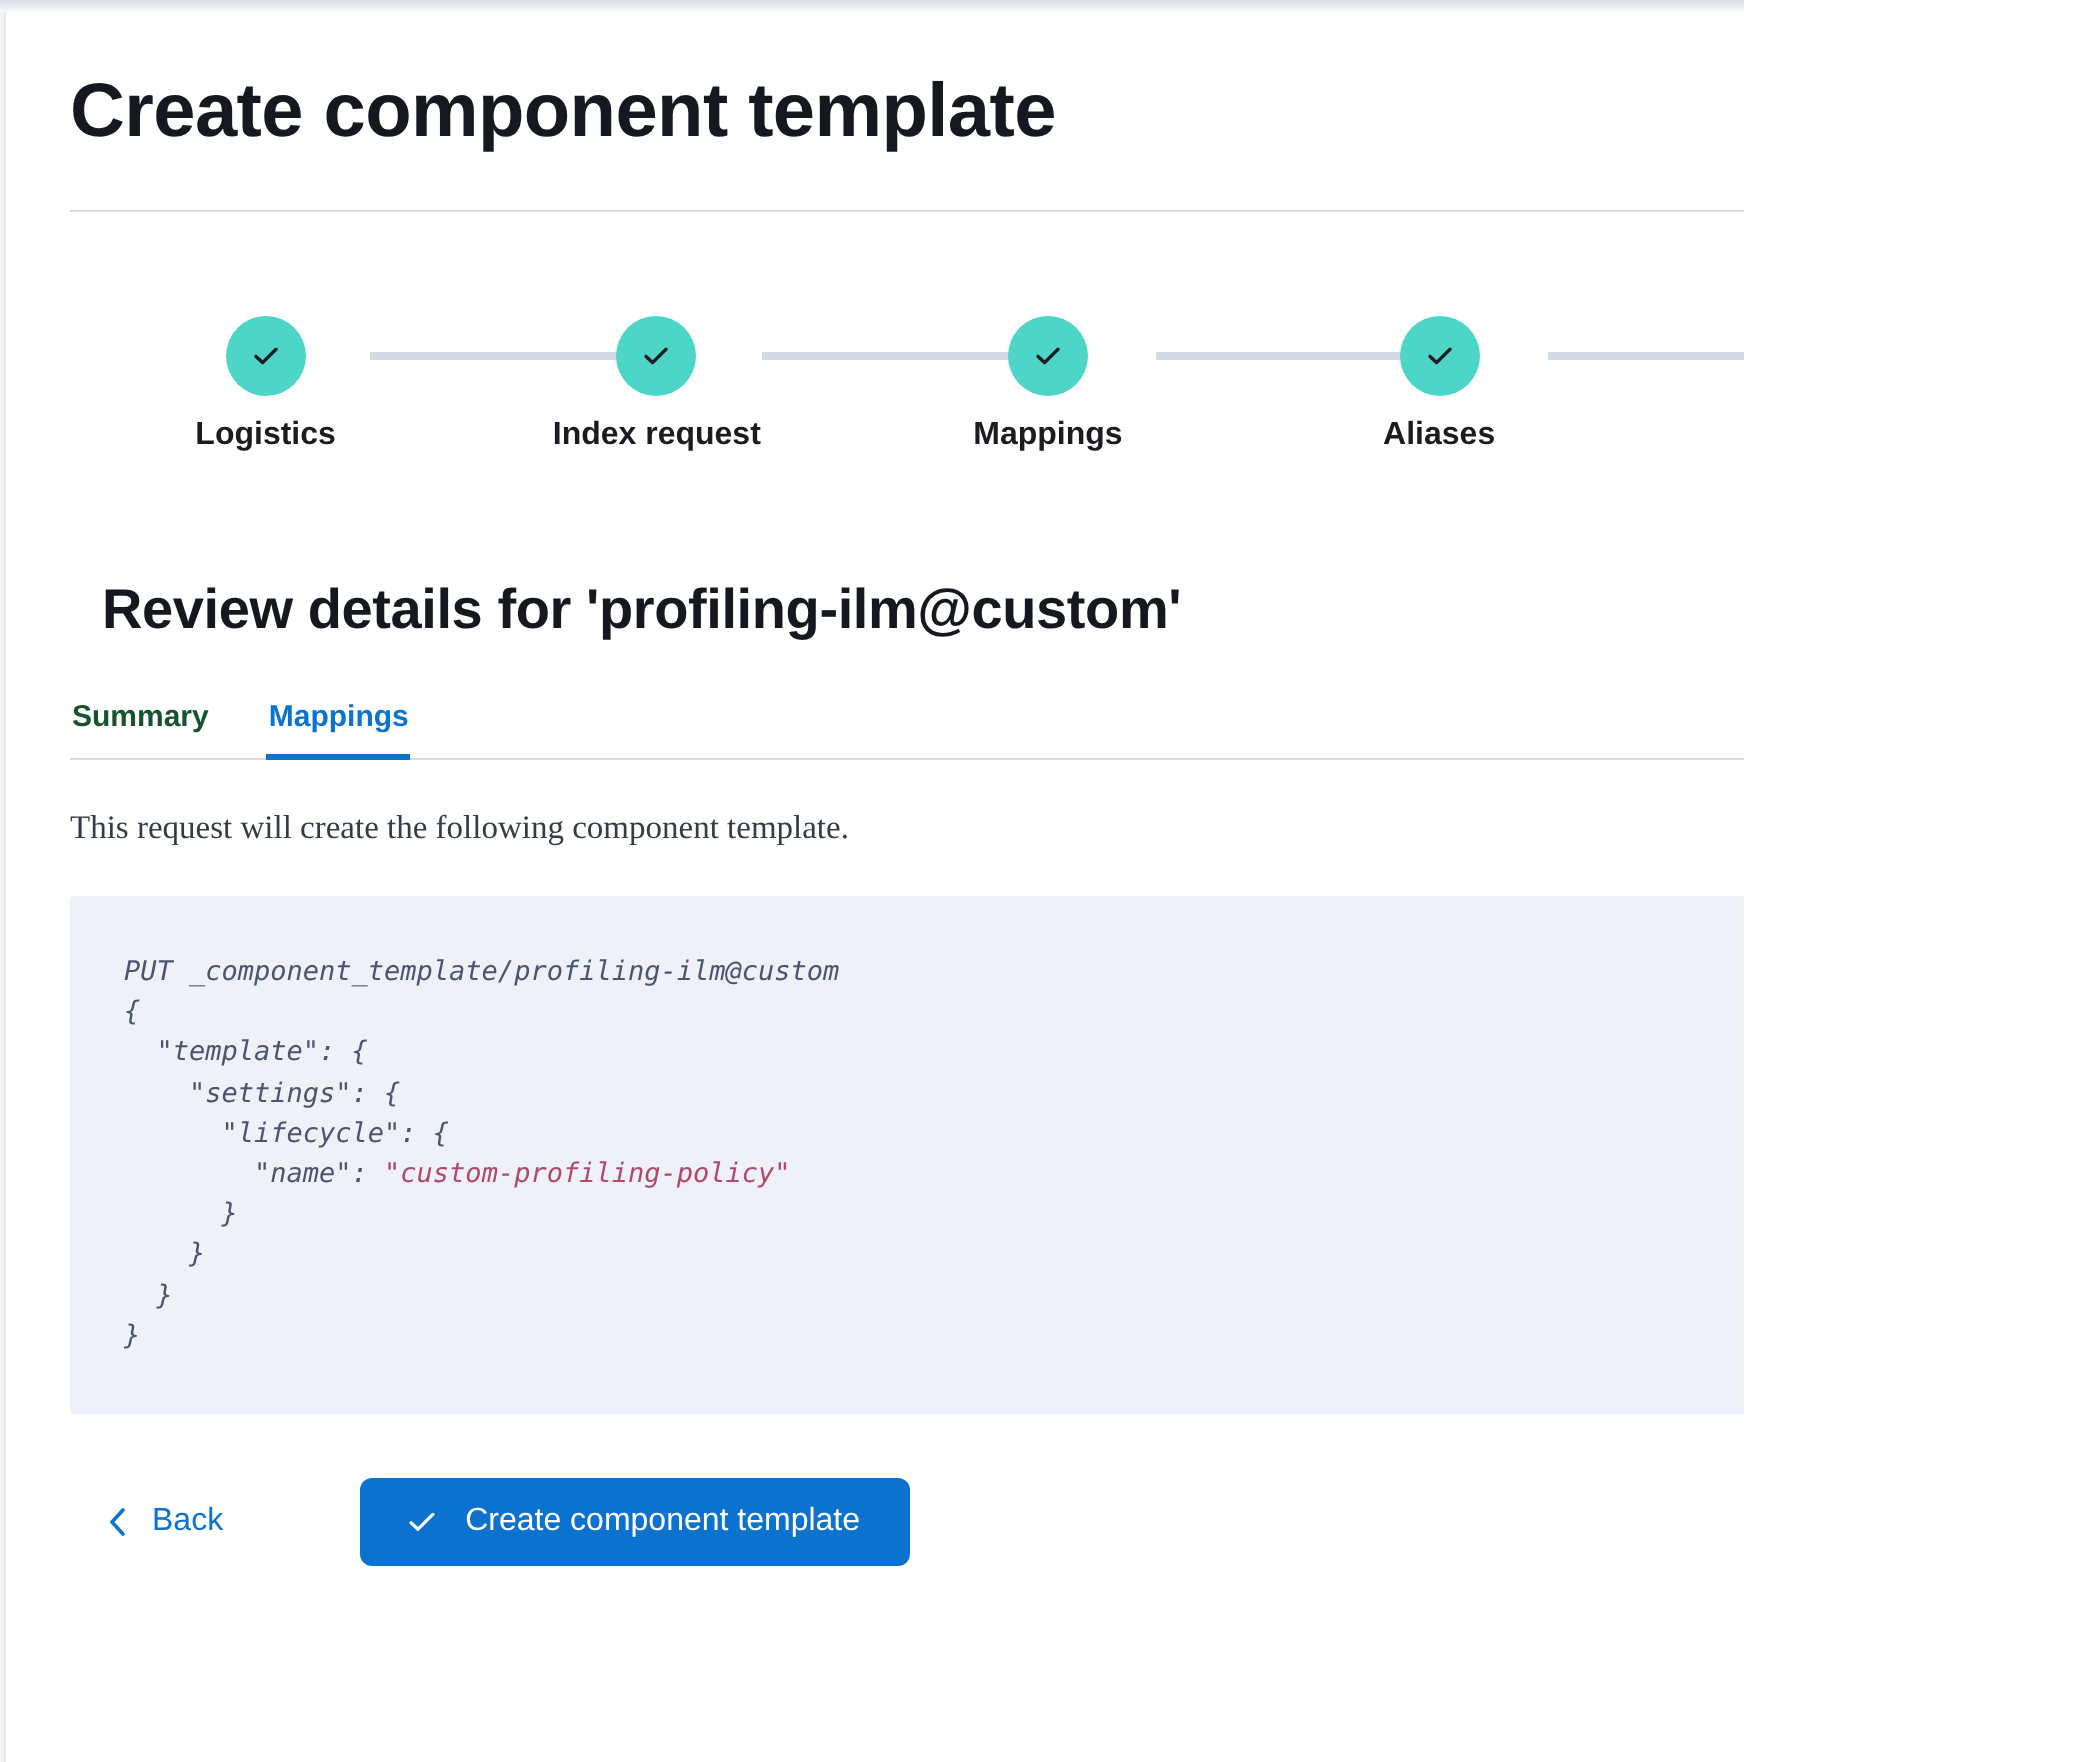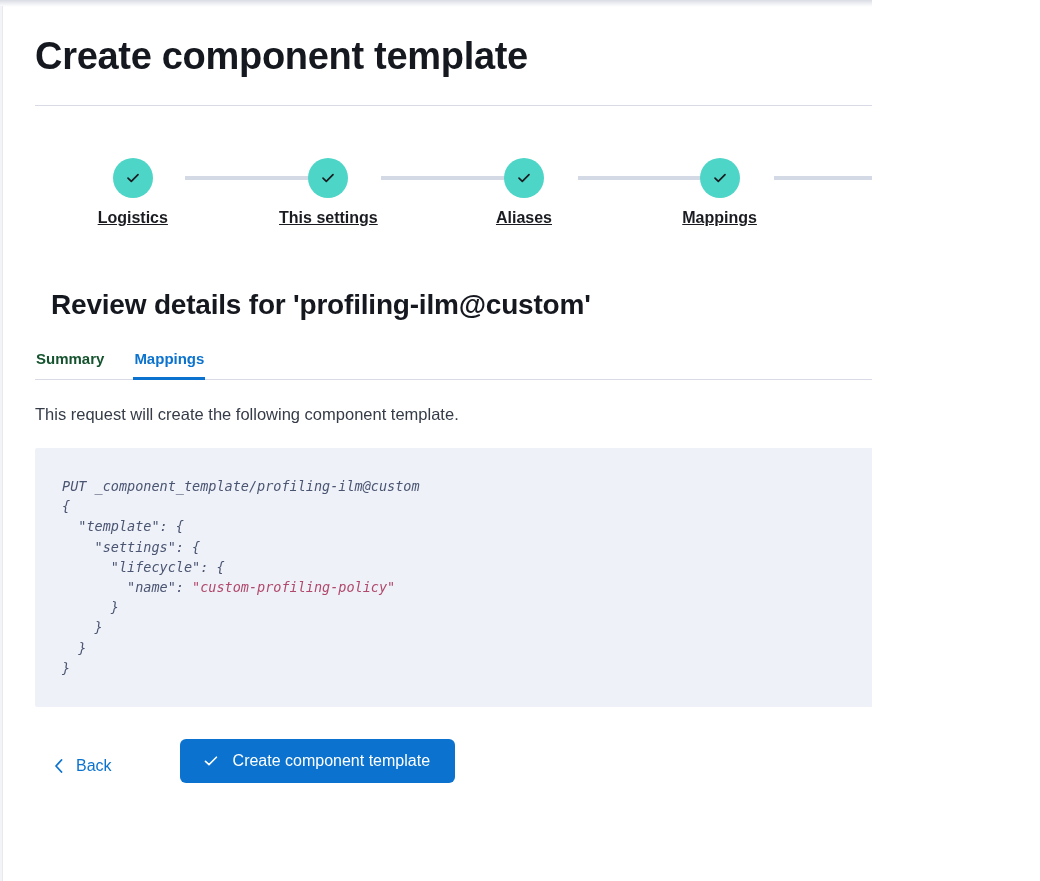--- a/index.html
+++ b/index.html
@@ -93,21 +93,20 @@
     font-size: 16px;
     font-weight: 600;
   }
   .step-circle svg { display: block; }
   .step-label {
     margin-top: 11px;
     font-size: 16px;
     font-weight: bold;
     color: #1a1c21;
     white-space: nowrap;
-    text-decoration: underline;
   }
   
   .connector {
     position: absolute;
     top: 18px;
     height: 4px;
     background: #d3dae6;
     z-index: 1;
   }
   .c1 { left: 150px;  width: 147px; }
@@ -155,20 +154,21 @@
     height: 3px;
     background: #0b73cf;
   }
 
   
   .description {
     margin-top: 22px;
     font-size: 16.5px;
     line-height: 24px;
     color: #353c48;
+    font-family: Liberation Serif, serif;
   }
 
   
   .code-panel {
     position: relative;
     margin-top: 22px;
     width: 983px;
     min-height: 259px;
     background: #eff1f9;
     border-radius: 2px;
@@ -193,21 +193,21 @@
     background: transparent;
     border: none;
     cursor: pointer;
     padding: 0;
   }
 
   
   .footer {
     margin-top: 32px;
     display: flex;
-    align-items: flex-end;
+    align-items: center;
   }
   .back-btn {
     display: flex;
     align-items: center;
     gap: 10px;
     background: none;
     border: none;
     color: #0b73cf;
     font-size: 16px;
     font-family: inherit;
@@ -266,43 +266,43 @@
           </div>
 
           <div class="step">
             <div class="step-circle">
               <span>
                 <svg width="18" height="18" viewBox="0 0 18 18" fill="none">
                   <path d="M4 9.2 L7.3 12.3 L14 5.6" stroke="#1a1c21" stroke-width="1.7" stroke-linecap="round" stroke-linejoin="round"></path>
                 </svg>
               </span>
             </div>
-            <div class="step-label">This settings</div>
+            <div class="step-label">Index request</div>
           </div>
 
           <div class="step">
             <div class="step-circle">
               <span>
                 <svg width="18" height="18" viewBox="0 0 18 18" fill="none">
                   <path d="M4 9.2 L7.3 12.3 L14 5.6" stroke="#1a1c21" stroke-width="1.7" stroke-linecap="round" stroke-linejoin="round"></path>
                 </svg>
               </span>
             </div>
-            <div class="step-label">Aliases</div>
+            <div class="step-label">Mappings</div>
           </div>
 
           <div class="step">
             <div class="step-circle">
               <span>
                 <svg width="18" height="18" viewBox="0 0 18 18" fill="none">
                   <path d="M4 9.2 L7.3 12.3 L14 5.6" stroke="#1a1c21" stroke-width="1.7" stroke-linecap="round" stroke-linejoin="round"></path>
                 </svg>
               </span>
             </div>
-            <div class="step-label">Mappings</div>
+            <div class="step-label">Aliases</div>
           </div>
 
           <div class="step">
             <div class="step-circle current">
               <span>5</span>
             </div>
             <div class="step-label">Index</div>
           </div>
         </div>
       </div>

